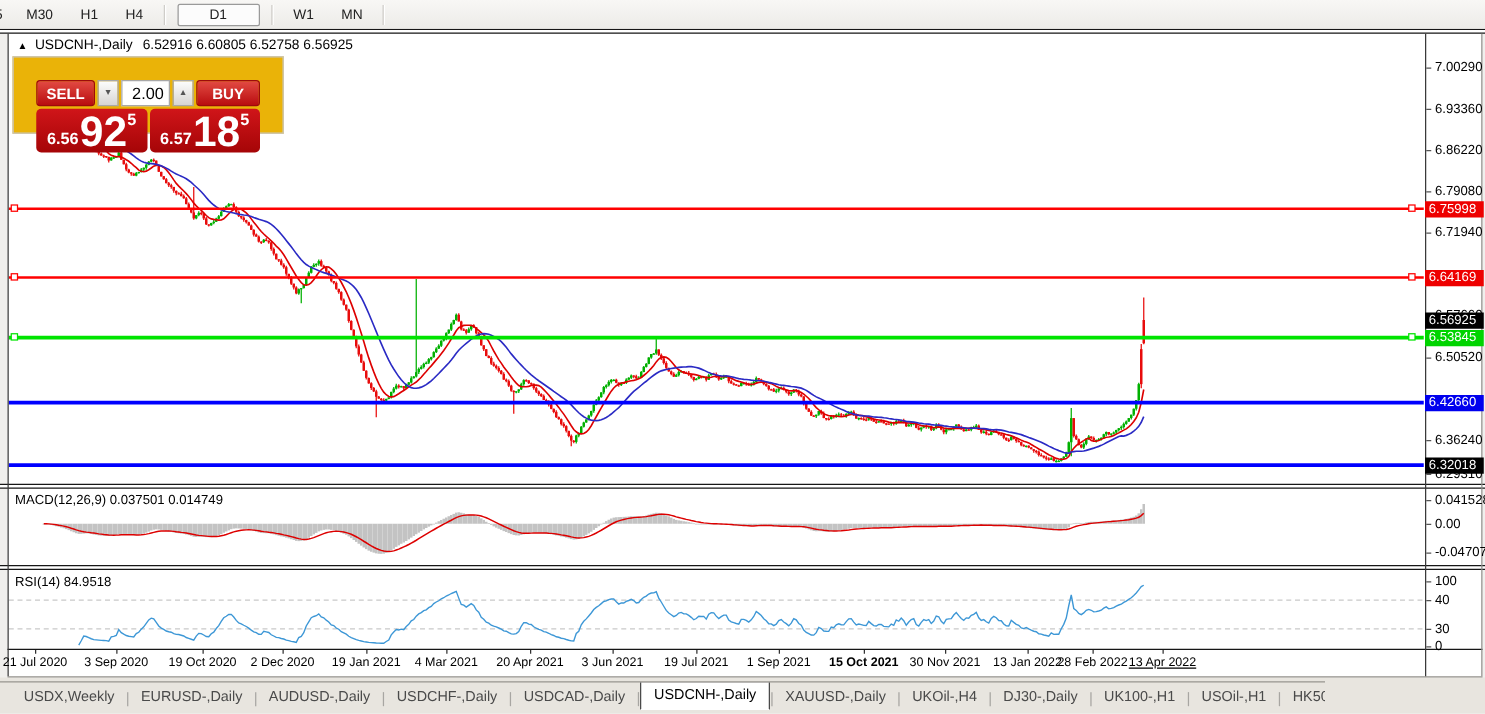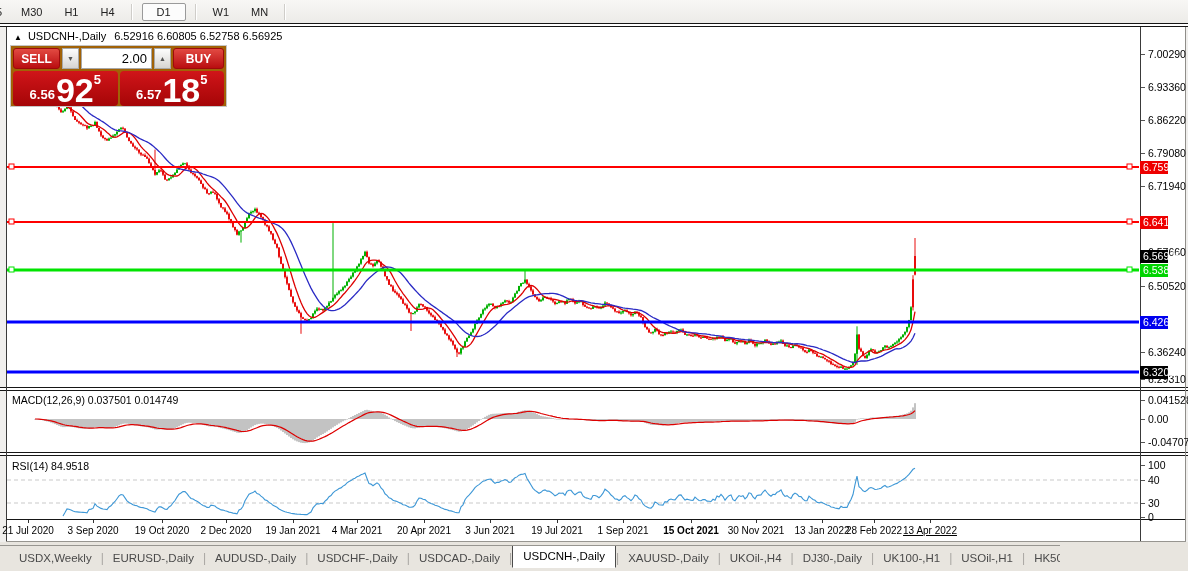--- a/index.html
+++ b/index.html
@@ -8,35 +8,35 @@
     width:1188px; height:571px; position:relative; overflow:hidden;
     background:#f0efed; font-family:"Liberation Sans","DejaVu Sans",sans-serif;
     -webkit-font-smoothing:antialiased;
   }
   
   #toolbar { position:absolute; left:0; top:0; width:1188px; height:23px;
     background:linear-gradient(#f8f7f5,#ecebe8); display:flex; align-items:center; z-index:5; }
   #tf-items { display:flex; align-items:center; height:100%; }
   .tf { font-size:11px; color:#222; padding:3px 7px; margin:0 4px; cursor:default; }
   .tf.partial { width:10px; overflow:hidden; margin-left:-4px; padding:3px 0; }
-  .tf.active { background:#fcfcfc; border:1px solid #9a9a9a; border-radius:2px; padding:2px 14px; }
+  .tf.active { background:#fcfcfc; border:1px solid #9a9a9a; border-radius:2px; padding:2px 25px; }
   .tfsep { width:2px; height:16px; border-left:1px solid #cfcdc9; border-right:1px solid #ffffff; margin:0 5px; }
   
   .white-rect { position:absolute; background:#ffffff; z-index:0; }
   .dbl-line { position:absolute; left:0; width:1188px; height:4px;
     border-top:1px solid #161616; border-bottom:1px solid #161616; background:#fff; z-index:2; }
   .vline { position:absolute; width:1px; background:#3a3a3a; z-index:2; }
   .hline1 { position:absolute; height:1px; background:#161616; z-index:2; }
   
   #chart-header { position:absolute; left:14px; top:30px; font-size:11px; color:#000; z-index:4; }
   #chart-header .arrow { font-size:8px; margin-right:6px; }
   #chart-header .ohlc { margin-left:8px; }
   
   #trade-panel { position:absolute; left:10px; top:45px; width:217px; height:62px;
-    background:#a16207; border:1px solid #c6c6c6; z-index:4; padding:2px; }
+    background:#eab308; border:1px solid #c6c6c6; z-index:4; padding:18px; }
   #trade-row1 { display:flex; height:21px; gap:2px; }
   .trade-btn { color:#fff; font-size:12px; font-weight:bold; display:flex; align-items:center;
     justify-content:center; border-radius:3px; background:linear-gradient(#e24a42,#b90d10);
     border:1px solid #9d0a0a; cursor:pointer; }
   #sell-btn { width:47px; } #buy-btn { width:51px; }
   .spin-btn { width:17px; background:linear-gradient(#fdfdfd,#d7d5d2); border:1px solid #a8a8a8;
     display:flex; align-items:center; justify-content:center; font-size:7px; color:#555; cursor:pointer; }
   #volume-input { flex:1; min-width:0; border:1px solid #a8a8a8; font-family:inherit;
     font-size:13px; text-align:right; padding:0 4px 0 0; color:#000; background:#fff; }
   #trade-row2 { display:flex; gap:2px; margin-top:2px; height:35px; }
@@ -47,21 +47,21 @@
   .quote-big { font-size:34px; font-weight:bold; line-height:26px; }
   .quote-sup { font-size:13px; font-weight:bold; align-self:flex-start; margin-top:1px; }
   
   #chart-svg { position:absolute; left:6px; top:27px; z-index:1; }
   
   .pane-label { position:absolute; left:12px; font-size:10.5px; color:#000; z-index:3; }
   
   #price-axis { position:absolute; left:1140px; top:0px; width:48px; height:545px; z-index:3; }
   .ptick { position:absolute; left:1px; width:4px; height:1px; background:#555; }
   .plabel { position:absolute; left:8px; font-size:10.5px; color:#000; white-space:nowrap; }
-  .pbadge { position:absolute; left:0px; width:28px; height:13px; font-size:10.5px;
+  .pbadge { position:absolute; left:0px; width:47px; height:13px; font-size:10.5px;
     color:#fff; padding-left:3px; line-height:13px; white-space:nowrap; }
   
   #date-axis { position:absolute; left:6px; top:520px; width:1134px; height:21px; z-index:3; }
   .dtick { position:absolute; top:0; width:1px; height:3px; background:#333; }
   .dlabel { position:absolute; top:5px; transform:translateX(-50%); font-size:10px; color:#000; white-space:nowrap; }
   
   #bottom-area { position:absolute; left:0; top:542px; width:1188px; height:29px; background:#e8e5df; z-index:1; }
   #tab-bar { position:absolute; left:0; top:545px; width:1060px; height:24px; border-top:1px solid #979590;
     display:flex; align-items:center; padding-left:10px; z-index:3; overflow:hidden; }
   .tab { font-size:11.5px; color:#4a4a4a; padding:3px 9px; white-space:nowrap; cursor:pointer; }

